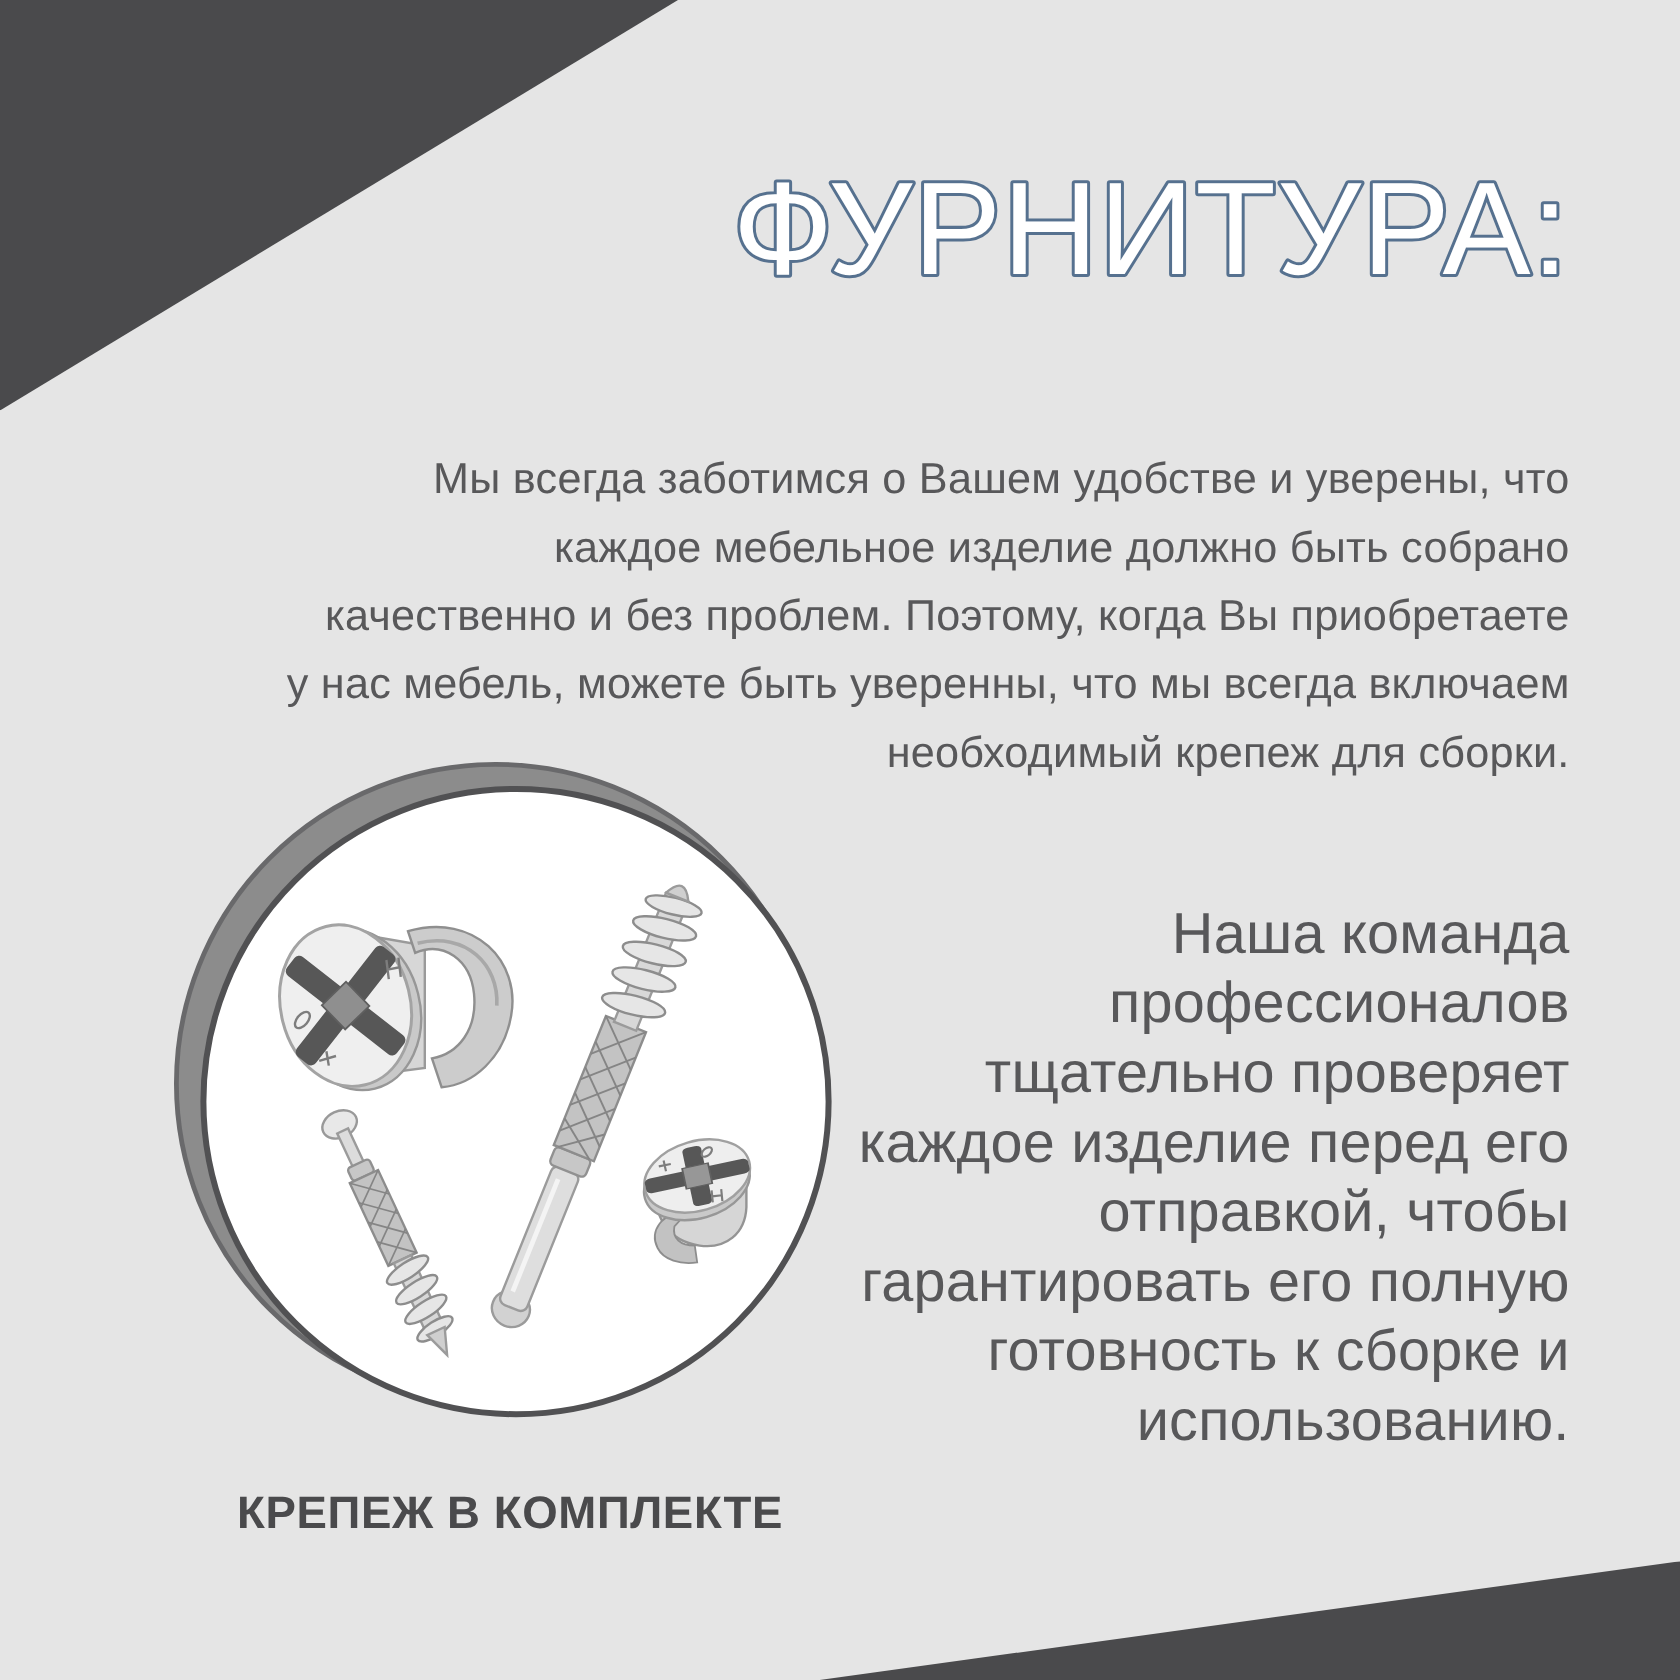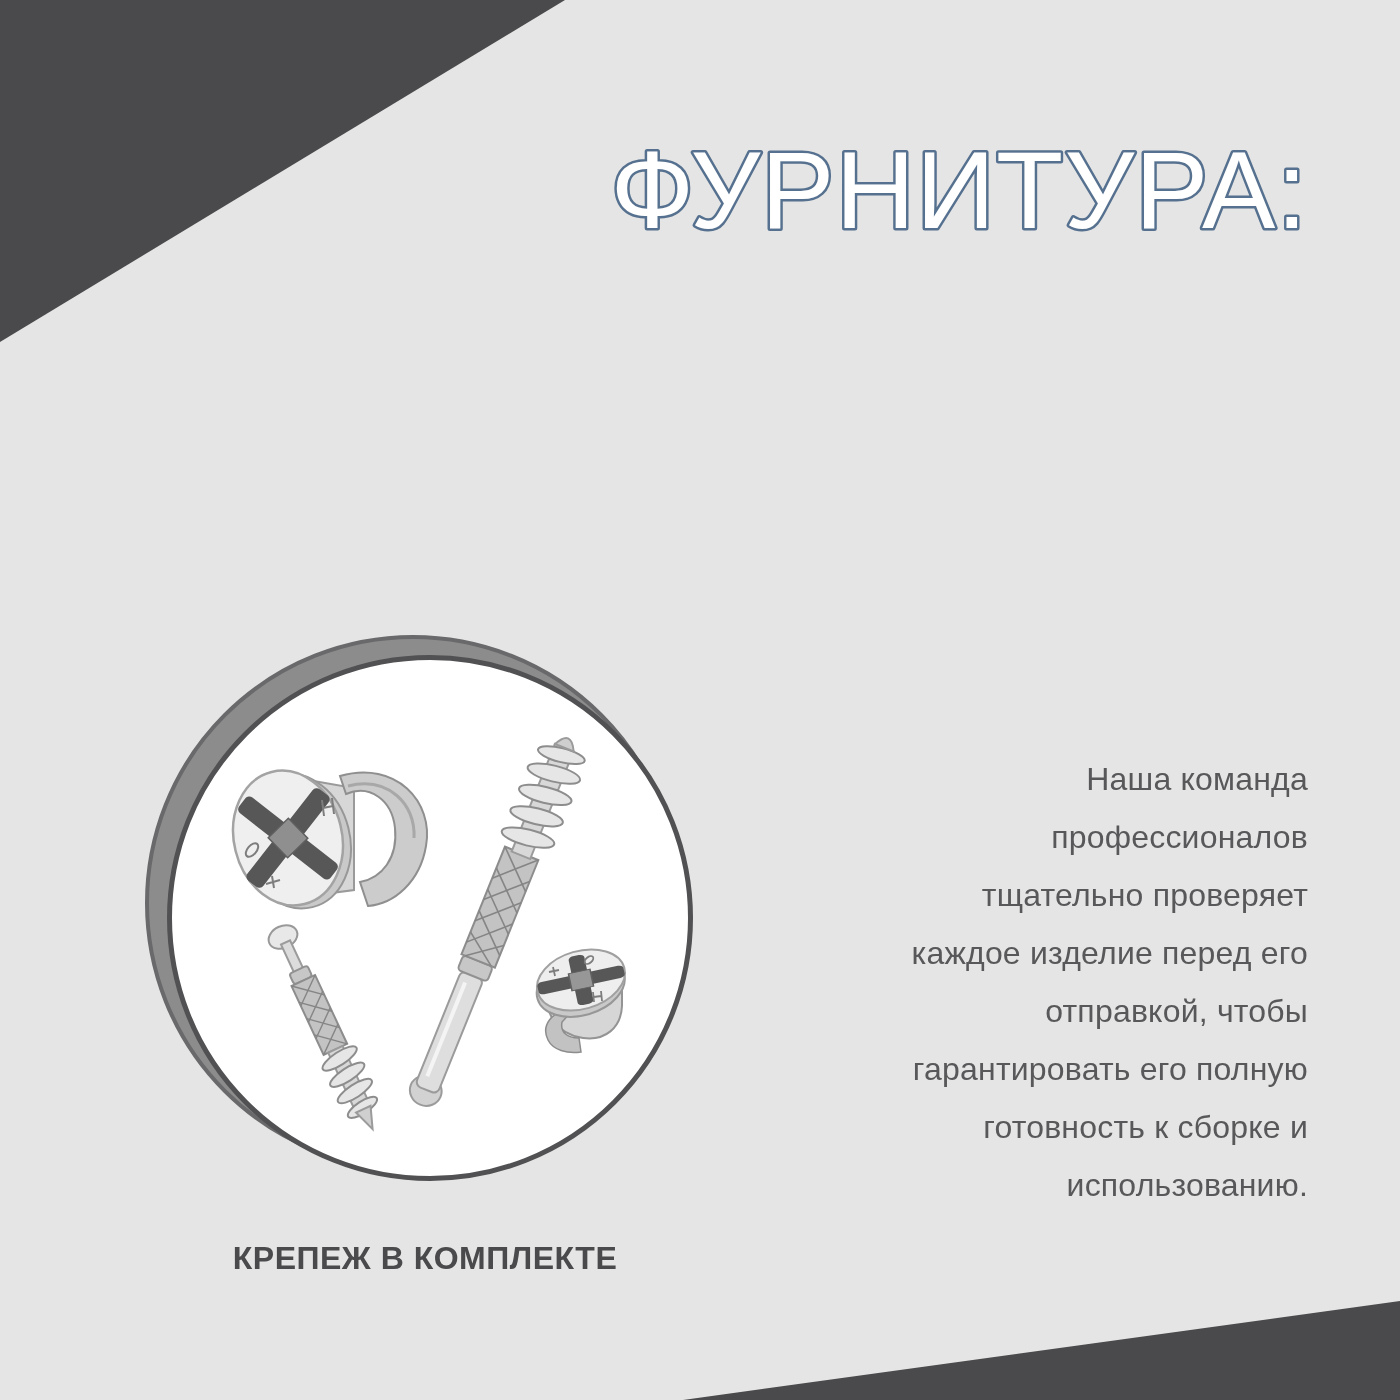--- a/index.html
+++ b/index.html
@@ -21,53 +21,58 @@
   
   .title-wrap{position:absolute;top:110px;right:90px;width:800px;height:150px;}
   
   .intro{
     position:absolute;top:370px;right:92px;width:1180px;margin:0;
     font-size:36px;line-height:57px;color:#58585a;font-weight:300;
     text-align:right;white-space:pre-line;letter-spacing:0.2px;
   }
   .side{
     position:absolute;top:750px;right:92px;width:600px;margin:0;
-    font-size:32px;line-height:58px;color:#58585a;font-weight:300;
+    font-size:48px;line-height:58px;color:#58585a;font-weight:300;
     text-align:right;white-space:pre-line;letter-spacing:0.2px;
   }
   
   .circle-shadow{
     position:absolute;left:145px;top:635px;width:536px;height:536px;
     border-radius:50%;background:#8c8c8c;border:4px solid #69696b;box-sizing:border-box;
   }
   .circle{
     position:absolute;left:167px;top:655px;width:526px;height:526px;
     border-radius:50%;background:#ffffff;border:5px solid #515153;box-sizing:border-box;
   }
   .circle svg{position:absolute;left:0;top:0;width:516px;height:516px;}
   
   .caption{
     position:absolute;left:145px;top:1240px;width:560px;
-    font-size:32px;font-weight:bold;color:#4a4a4c;text-align:center;letter-spacing:0.5px;
+    font-size:38px;font-weight:bold;color:#4a4a4c;text-align:center;letter-spacing:0.5px;
   }
 </style>
 </head>
 <body>
 
 <div class="canvas">
 
   <div class="corner-tl"></div>
   <div class="corner-br"></div>
 
   <div class="title-wrap">
     <svg width="800" height="150" viewBox="0 0 800 150">
       <text x="798" y="118" text-anchor="end" font-family="Liberation Sans, DejaVu Sans, sans-serif" font-size="110" letter-spacing="1" fill="#ffffff" stroke="#56718f" stroke-width="5" paint-order="stroke" stroke-linejoin="round">ФУРНИТУРА:</text>
     </svg>
   </div>
 
+  <p class="intro">Мы всегда заботимся о Вашем удобстве и уверены, что
+каждое мебельное изделие должно быть собрано
+качественно и без проблем. Поэтому, когда Вы приобретаете
+у нас мебель, можете быть уверенны, что мы всегда включаем
+необходимый крепеж для сборки.</p>
 
   <div class="circle-shadow"></div>
   <div class="circle">
     <svg viewBox="0 0 516 516">
 
       <g transform="translate(250,440) rotate(22)">
         <ellipse cx="0" cy="-10" rx="16" ry="15" fill="#d2d2d2" stroke="#9b9b9b" stroke-width="2"></ellipse>
         <rect x="-12" y="-135" width="24" height="124" rx="6" fill="#dedede" stroke="#9b9b9b" stroke-width="2"></rect>
         <line x1="-4" y1="-125" x2="-4" y2="-24" stroke="#f4f4f4" stroke-width="4"></line>
         <rect x="-16" y="-150" width="32" height="16" rx="4" fill="#c7c7c7" stroke="#919191" stroke-width="2"></rect>

